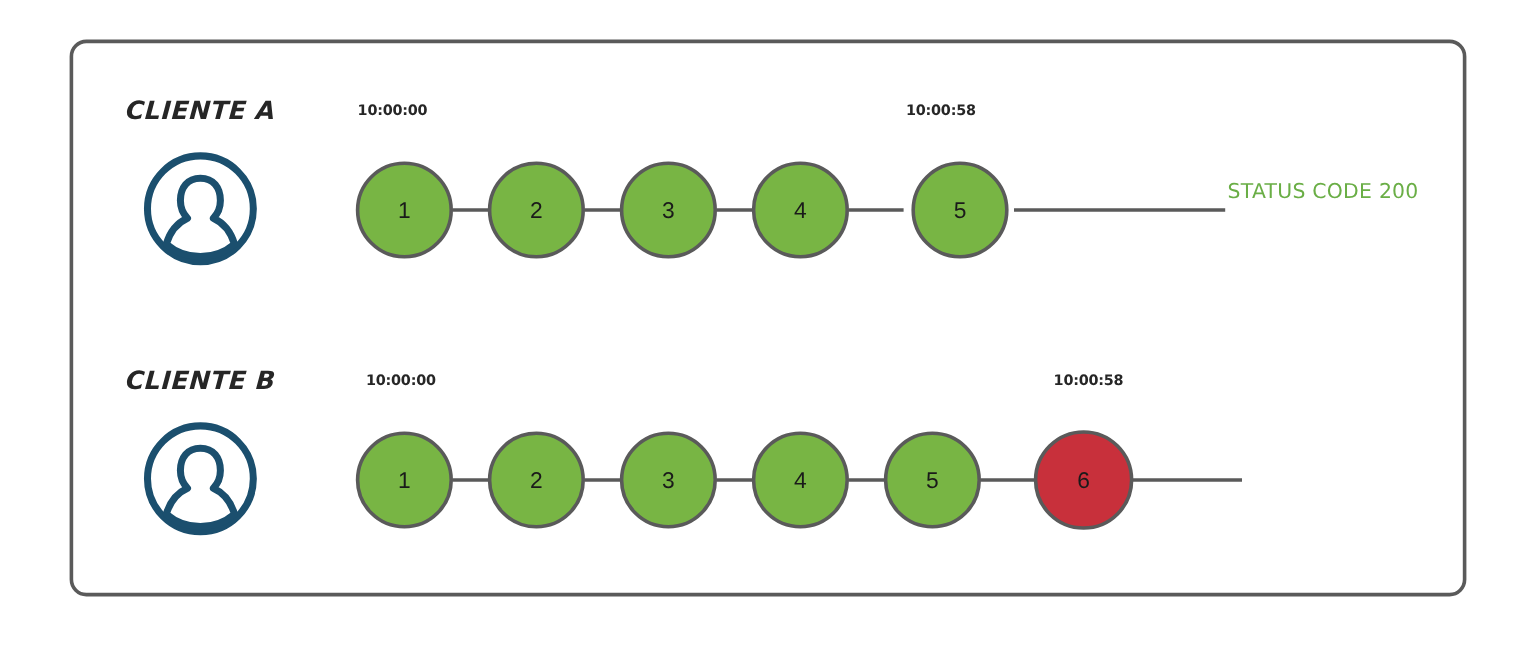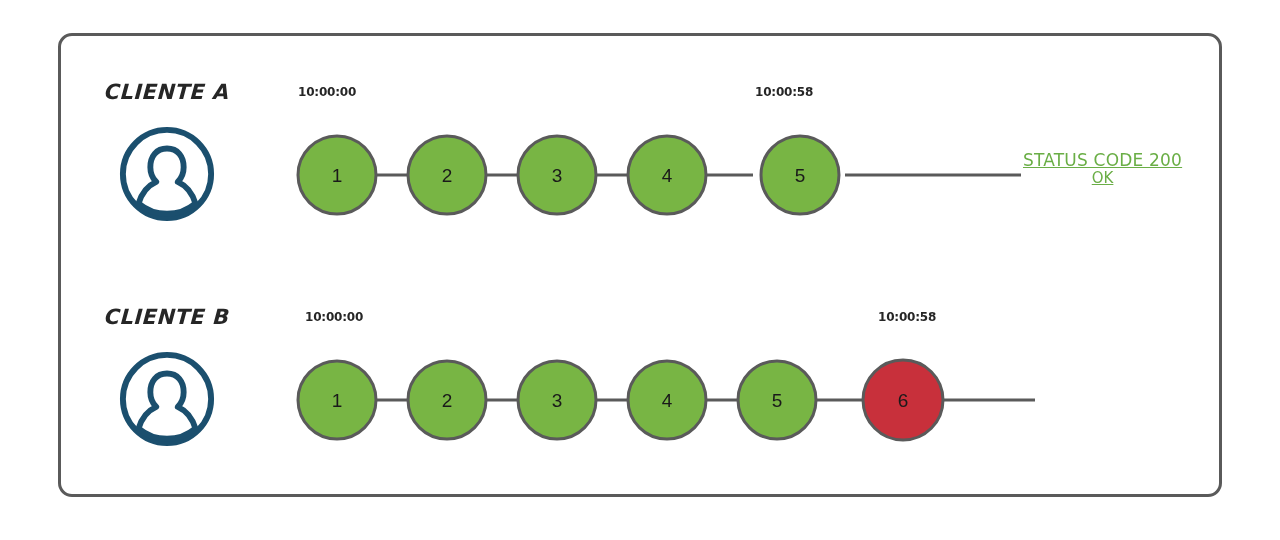--- a/index.html
+++ b/index.html
@@ -81,25 +81,24 @@
     letter-spacing: -0.2px;
   }
   .row-a .ts-start { left: 298px; }
   .row-a .ts-end   { left: 755px; }
   .row-b .ts-start { left: 305px; }
   .row-b .ts-end   { left: 878px; }
 
   
   .status {
     position: absolute;
-    text-align: center;
+    text-align: right;
     font-family: "DejaVu Sans", sans-serif;
     white-space: nowrap;
     line-height: 1.18;
-    text-decoration: underline;
   }
   .status .line1 {
     font-size: 17px;
     font-weight: 500;
     letter-spacing: 0.2px;
     display: block;
   }
   .status .line2 {
     font-size: 15px;
     font-weight: 500;
@@ -162,21 +161,20 @@
 
         <g>
             <circle cx="505" cy="55" r="39" fill="#78b544" stroke="#5a5a5a" stroke-width="3"></circle>
         <text x="505" y="62" text-anchor="middle" font-family="Liberation Sans, sans-serif" font-size="19" fill="#1a1a1a">5</text>
           </g>
       </svg>
     </div>
 
     <div class="status status-ok">
       <span class="line1">STATUS CODE 200</span>
-      <span class="line2">OK</span>
     </div>
   </div>
 
   <div class="client-row row-b">
     <div class="client-label">CLIENTE B</div>
 
     <div class="avatar">
       <svg width="98" height="98" viewBox="0 0 100 100">
         <circle cx="50" cy="50" r="45" fill="none" stroke="#1b4f6e" stroke-width="6"></circle>
         <path d="M50 24 C39 24 33 32 33 43 C33 50 36 55 39 58 C30 62 24 70 21 80

